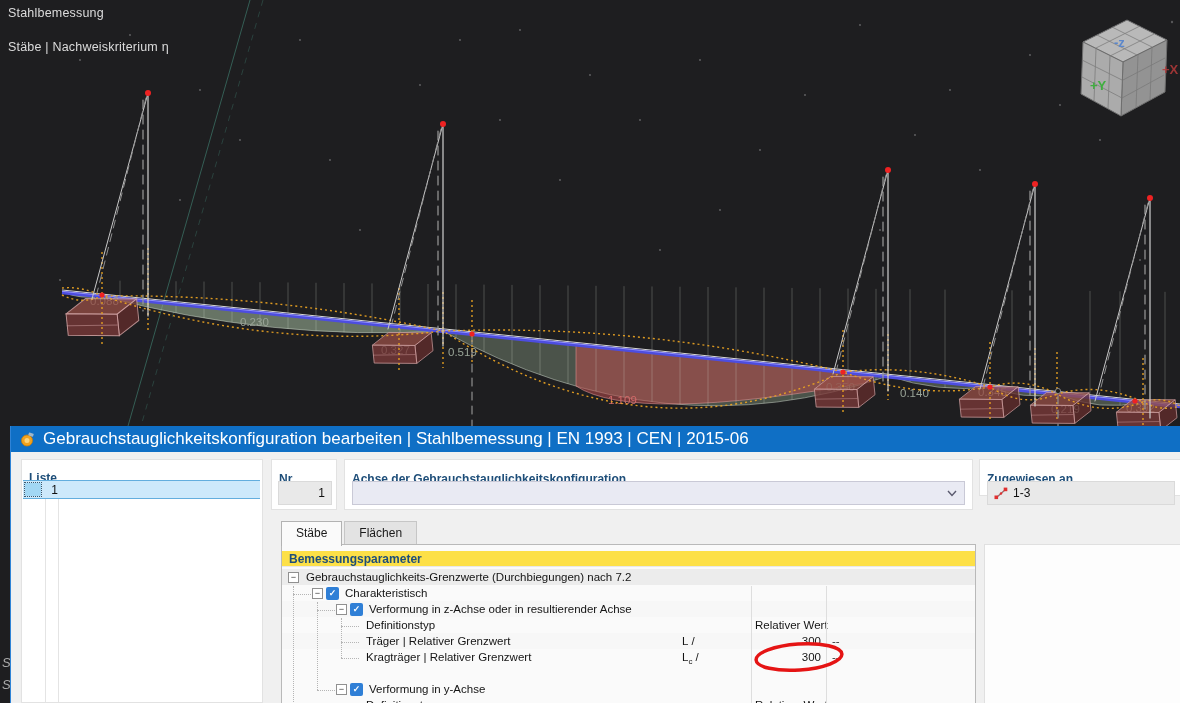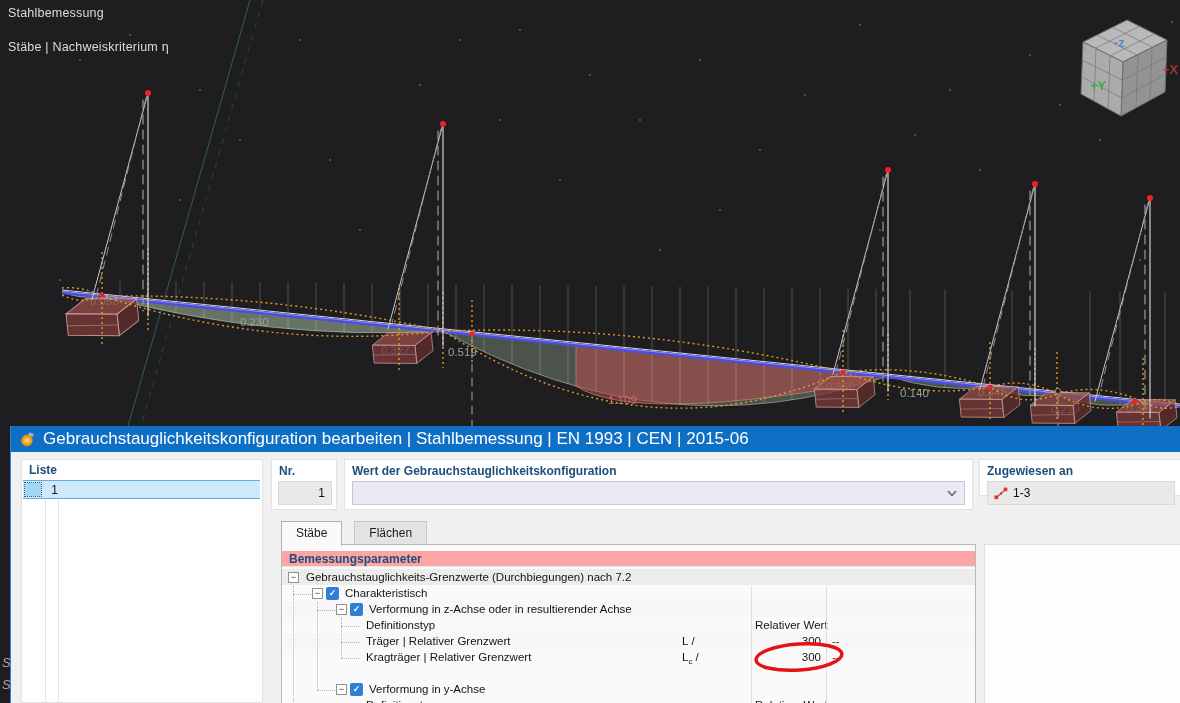--- a/index.html
+++ b/index.html
@@ -18,21 +18,21 @@
   .cube-lbl { font-size:13px; font-weight:bold; }
 
   
   .dialog { position:absolute; left:10px; top:426px; width:1170px; height:277px;
             background:#f0f0f0; border-left:1px solid #2f83d6; overflow:hidden; }
   .titlebar { position:absolute; left:0; top:0; width:100%; height:26px; background:#0f6fc5;
               display:flex; align-items:center; padding-left:9px; gap:8px; }
   .titlebar .ttl { color:#ffffff; font-size:17px; white-space:nowrap; }
 
   .panel { position:absolute; background:#ffffff; border:1px solid #e2e2e2; }
-  .plabel { color:#1e4e79; font-size:12px; font-weight:bold; }
+  .plabel { color:#1e4e79; font-size:12px; font-weight:bold;margin-top:8px; }
 
   
   .list-panel  { left:10px;  top:33px; width:242px; height:244px; }
   .list-panel .plabel { position:absolute; left:7px; top:3px; }
   .list-colline { position:absolute; top:20px; bottom:0; width:1px; background:#e4e4e4; }
   .lc1 { left:23px; } .lc2 { left:36px; }
   .list-row { position:absolute; left:1px; right:2px; top:20px; height:19px; background:#cde9fb;
               border-top:1px solid #63aede; border-bottom:1px solid #63aede; display:flex; align-items:center; }
   .list-cb { position:absolute; left:2px; top:2px; width:16px; height:13px; background:#a2d7f4;
              outline:1px dotted #3c586d; }
@@ -48,30 +48,30 @@
   .combo { position:absolute; left:7px; top:21px; width:613px; height:24px; background:#e9eaf3;
            border:1px solid #c9c9d6; }
   .combo .chev { position:absolute; right:7px; top:8px; }
   .assigned-field { position:absolute; left:7px; top:21px; width:188px; height:24px; background:#e9e9e9;
                     border:1px solid #dadada; display:flex; align-items:center; gap:5px; padding-left:6px;
                     font-size:12px; color:#111; }
 
   
   .tabs { position:absolute; left:270px; top:95px; height:24px; display:flex; }
   .tab { height:24px; padding:4px 14px 0 14px; font-size:12px; color:#1a1a1a;
-         background:#e3e3e3; border:1px solid #c6c6c6; border-bottom:none; margin-right:12px; }
+         background:#e3e3e3; border:1px solid #c6c6c6; border-bottom:none; margin-right:2px; }
   .tab.active { background:#fafafa; border-color:#b2b2b2; position:relative; z-index:3; height:25px; }
 
   
   .content-panel { position:absolute; left:270px; top:118px; width:695px; height:159px;
                    background:#fafafa; border:1px solid #b9b9b9; border-bottom:none; overflow:hidden; }
   .right-panel { position:absolute; left:973px; top:118px; width:197px; height:159px;
                  background:#fdfdfd; border:1px solid #e0e0e0; border-right:none; border-bottom:none; }
   .params-header { margin:6px 0 2px 0; height:16px; line-height:16px; padding-left:7px;
-                   background:#fca5a5; border-bottom:1px solid #e8e8e8; }
+                   background:#fde047; border-bottom:1px solid #e8e8e8; }
   .trow { position:relative; height:16px; line-height:16px; font-size:11.5px; color:#141414;
           display:flex; align-items:center; white-space:nowrap; }
   .trow .lbl { padding-left:4px; }
   .exp { width:11px; height:11px; min-width:11px; background:#fff; border:1px solid #909090;
          font-size:9px; line-height:9px; text-align:center; color:#333; margin-right:3px; }
   .cbx { width:13px; height:13px; min-width:13px; background:#2f7fd6; border-radius:2px; color:#fff;
          font-size:9px; line-height:13px; text-align:center; font-weight:bold; margin-right:2px; }
   .sym-cell  { position:absolute; left:400px; top:0; }
   .val-cell  { position:absolute; left:469px; top:0; width:75px; text-align:right; padding-right:5px; }
   .val-cell.left { text-align:left; padding-left:4px; }
@@ -332,21 +332,21 @@
       <span class="list-num">1</span>
     </div>
   </div>
 
   <div class="panel nr-panel">
     <span class="plabel fp-label">Nr.</span>
     <div class="nr-input">1</div>
   </div>
 
   <div class="panel name-panel">
-    <span class="plabel fp-label">Wert der Gebrauchstauglichkeitskonfiguration</span>
+    <span class="plabel fp-label">Achse der Gebrauchstauglichkeitskonfiguration</span>
     <div class="combo">
       <span></span>
       <svg class="chev" width="10" height="7" viewBox="0 0 10 7">
         <polyline points="1,1 5,5.5 9,1" fill="none" stroke="#5a5a6e" stroke-width="1.4"></polyline>
       </svg>
     </div>
   </div>
 
   <div class="panel assigned-panel">
     <span class="plabel fp-label">Zugewiesen an</span>

